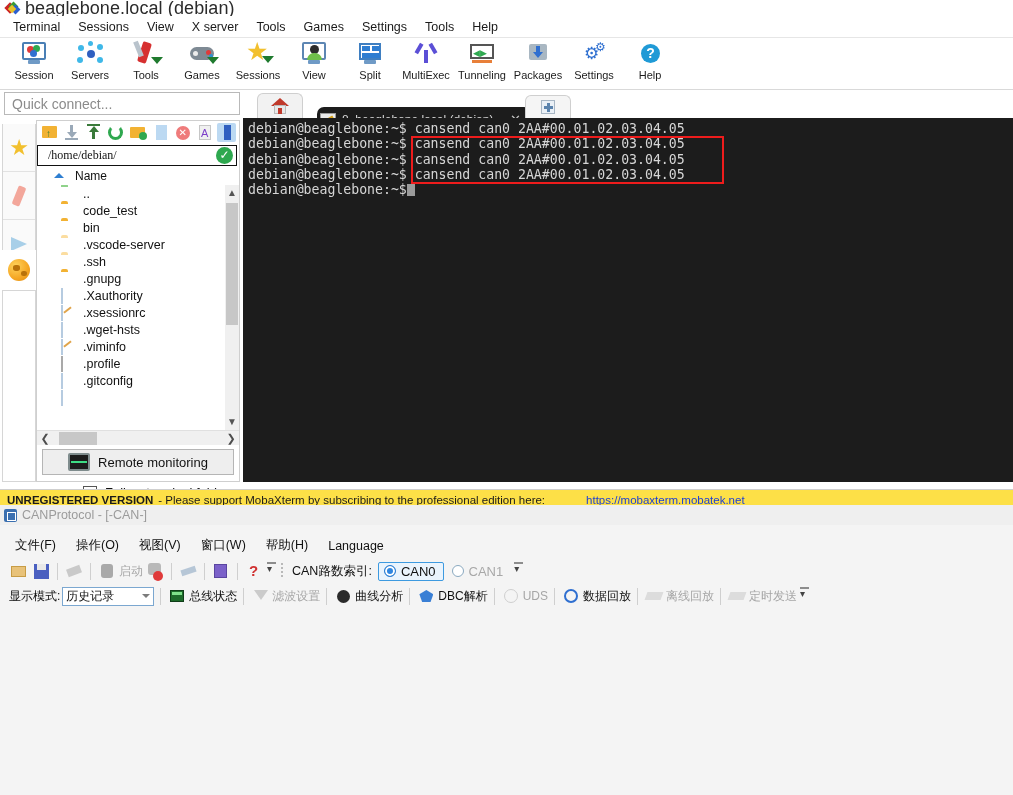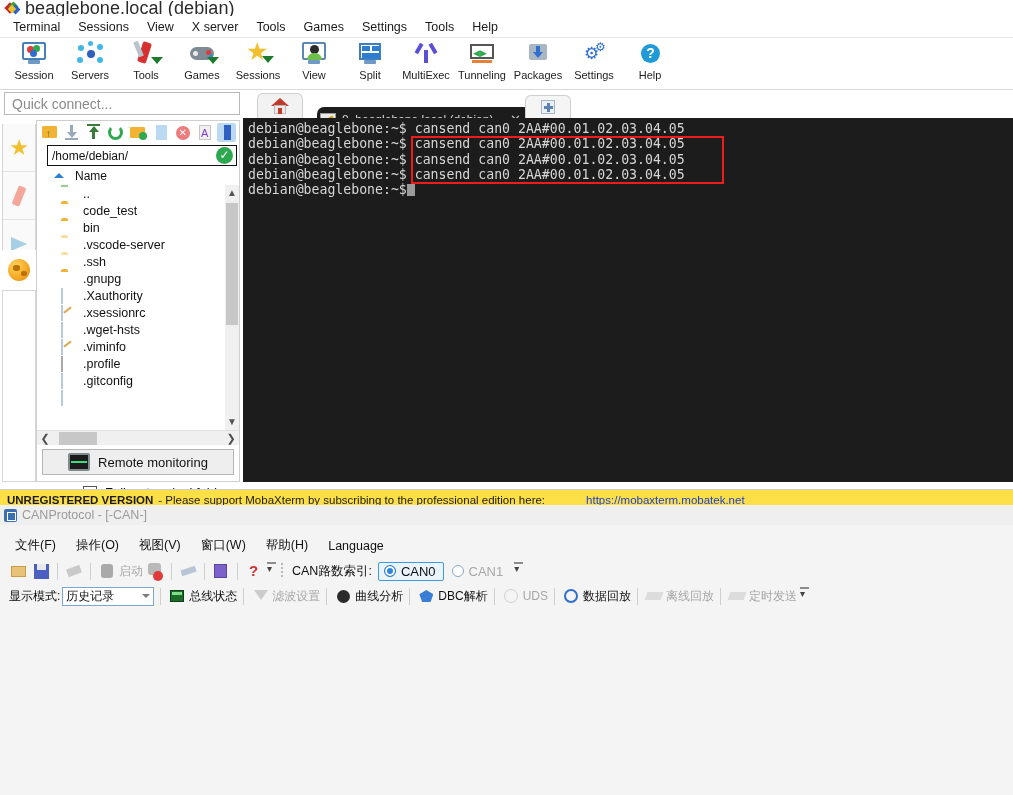--- a/index.html
+++ b/index.html
@@ -79,22 +79,22 @@
   .globe:before { content:""; position:absolute; left:13px; top:12px; width:6px; height:5px; background:#b9720a; border-radius:40%; }
 
   .sidepanel { position: absolute; left: 2px; top: 290px; width: 34px; height: 192px;
     background: #fff; border: 1px solid #d6d6d6; }
 
   
   .fbrowser { position: absolute; left: 36px; top: 120px; width: 204px; height: 362px;
     background: #fff; border: 1px solid #cfcfcf; }
   .fb-toolbar { height: 23px; display: flex; align-items: center; gap: 3px; padding: 2px 3px; }
   .fb-ic { width: 20px; height: 19px; position: relative; cursor: default; border-radius: 2px; }
-  .fb-path { margin: 1px 2px 0 10px; height: 21px; border: 1px solid #111; background: #fff;
-    display: flex; align-items: center; padding-left: 4px; font-size: 12px; color: #111; position: relative; }
+  .fb-path { margin: 1px 2px 0 0; height: 21px; border: 1px solid #111; background: #fff;
+    display: flex; align-items: center; padding-left: 10px; font-size: 12px; color: #111; position: relative; font-family: Liberation Serif, serif; }
   .fb-check { position: absolute; right: 3px; top: 1px; width: 17px; height: 17px; border-radius: 50%;
     background: #2ea84f; color: #fff; font-size: 12px; line-height: 17px; text-align: center; }
   .fb-head { height: 19px; display: flex; align-items: center; font-size: 12px; color: #111;
      padding-left: 38px; position: relative; }
   .fb-head .sortarrow { position: absolute; left: 17px; top: 7px; width: 0; height: 0;
      border-left: 5px solid transparent; border-right: 5px solid transparent; border-bottom: 5px solid #2f7fd1; }
   .fb-list { height: 245px; overflow: hidden; position: relative; }
   .fb-row { height: 17px; display: flex; align-items: center; padding-left: 24px; font-size: 12.5px; color: #111; }
   .fb-row .fi { width: 17px; height: 14px; margin-right: 5px; flex: 0 0 auto; position: relative; }
   .folder { width: 15px; height: 12px; background: #f2b233; border-radius: 1px 2px 1px 1px; position: relative; }

